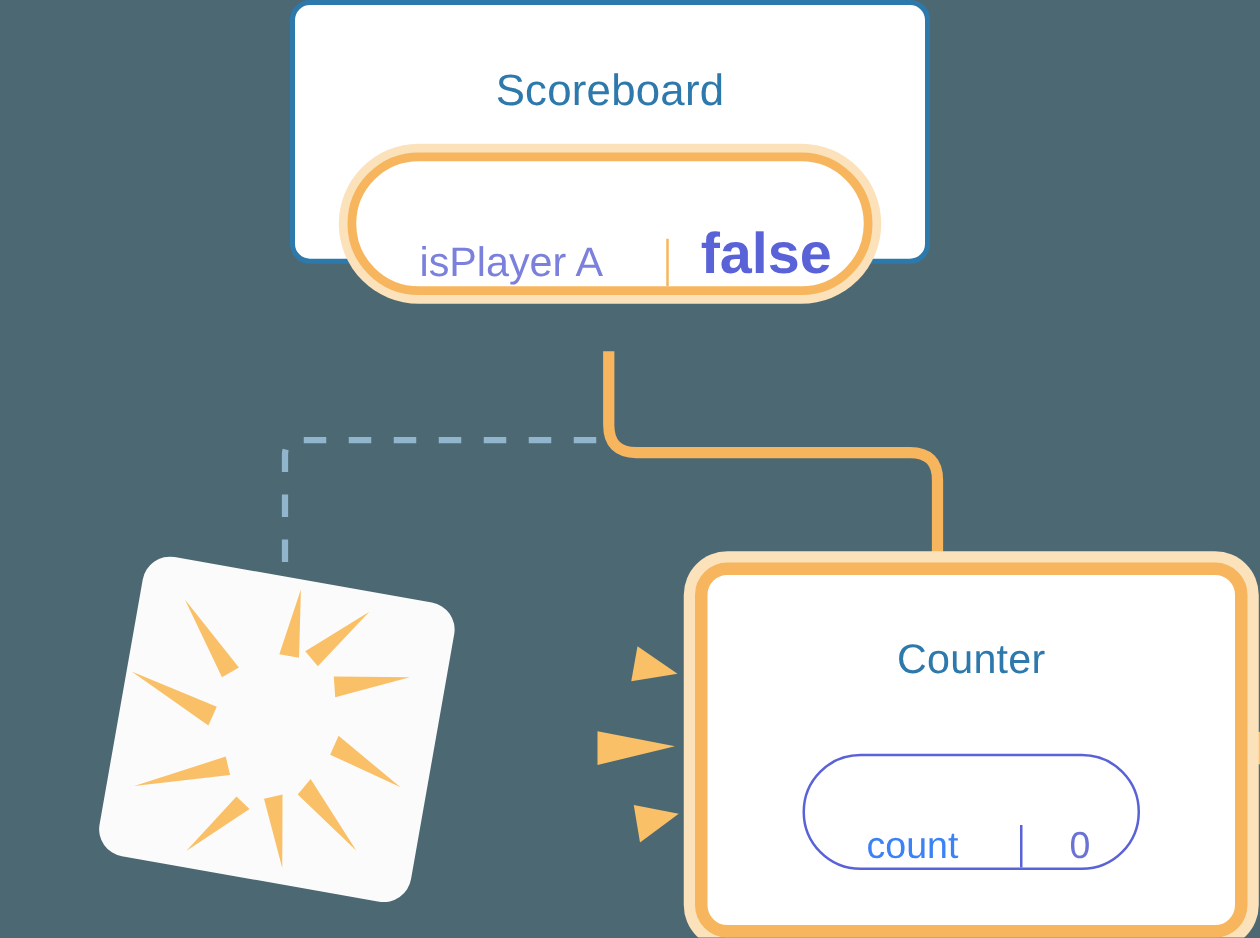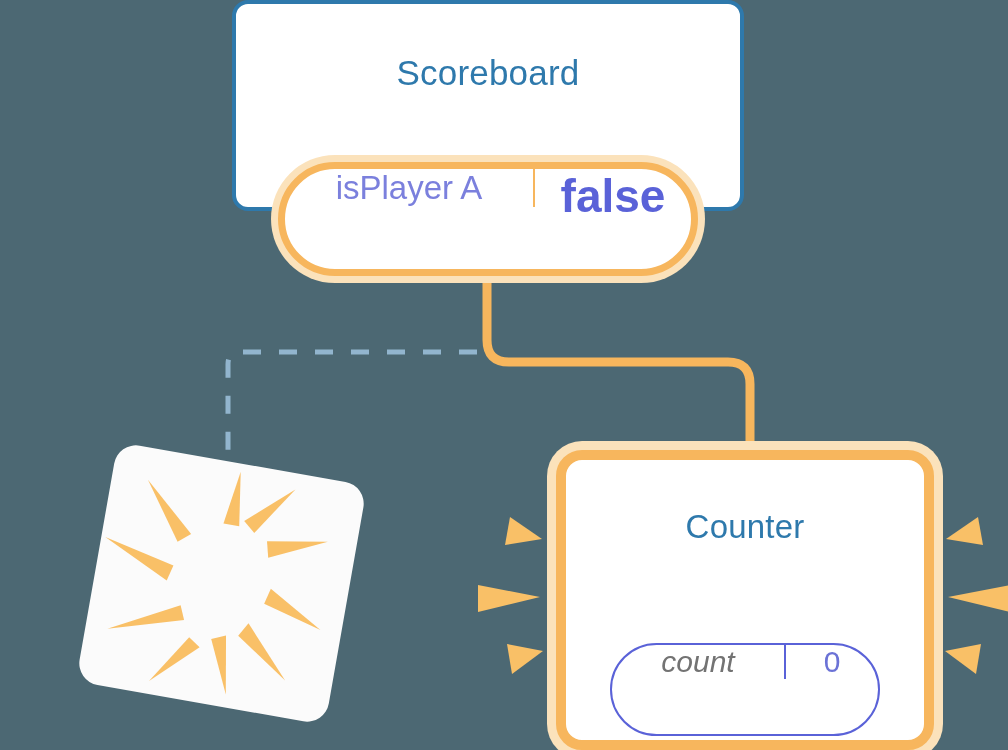--- a/index.html
+++ b/index.html
@@ -45,23 +45,22 @@
     color: #2e79ac;
     font-size: 35px;
     letter-spacing: 0.2px;
     margin-top: 49px;
   }
 
   
   .pill-wrap {
     position: absolute;
     display: flex;
-    align-items: flex-start;
-    box-sizing: border-box;
-    margin-top: 40px;
+    align-items: flex-end;
+    box-sizing: border-box;
   }
   .pill-hot {
     left: 50%;
     transform: translateX(-50%);
     top: 118px;
     width: 420px;
     height: 114px;
     border-radius: 999px;
     border: 7px solid #f7b65d;
     box-shadow: 0 0 0 7px #fbe2bb;
@@ -88,29 +87,29 @@
   .pill-key, .pill-val {
     display: flex;
     align-items: center;
     justify-content: center;
     box-sizing: border-box;
   }
   .pill-val { flex: 1 1 auto; }
 
   .pill-hot .pill-key  { color: #7b80dd; font-size: 33px; }
   .pill-hot .pill-val  { color: #5a62d8; font-size: 46px; font-weight: bold; }
-  .pill-cool .pill-key { color: #737373; font-size: 30px; font-style: italic; }
+  .pill-cool .pill-key { color: #3b82f6; font-size: 30px; }
   .pill-cool .pill-val { color: #6b72d6; font-size: 30px; }
 
   
   .card-counter {
     position: absolute;
     left: 556px;
     top: 450px;
-    width: 378px;
+    width: 442px;
     height: 300px;
     background: #ffffff;
     border: 10px solid #f7b65d;
     border-radius: 26px;
     box-sizing: border-box;
     box-shadow: 0 0 0 9px #fbe2bb;
     z-index: 5;
   }
   .card-counter .card-title {
     font-size: 33px;

